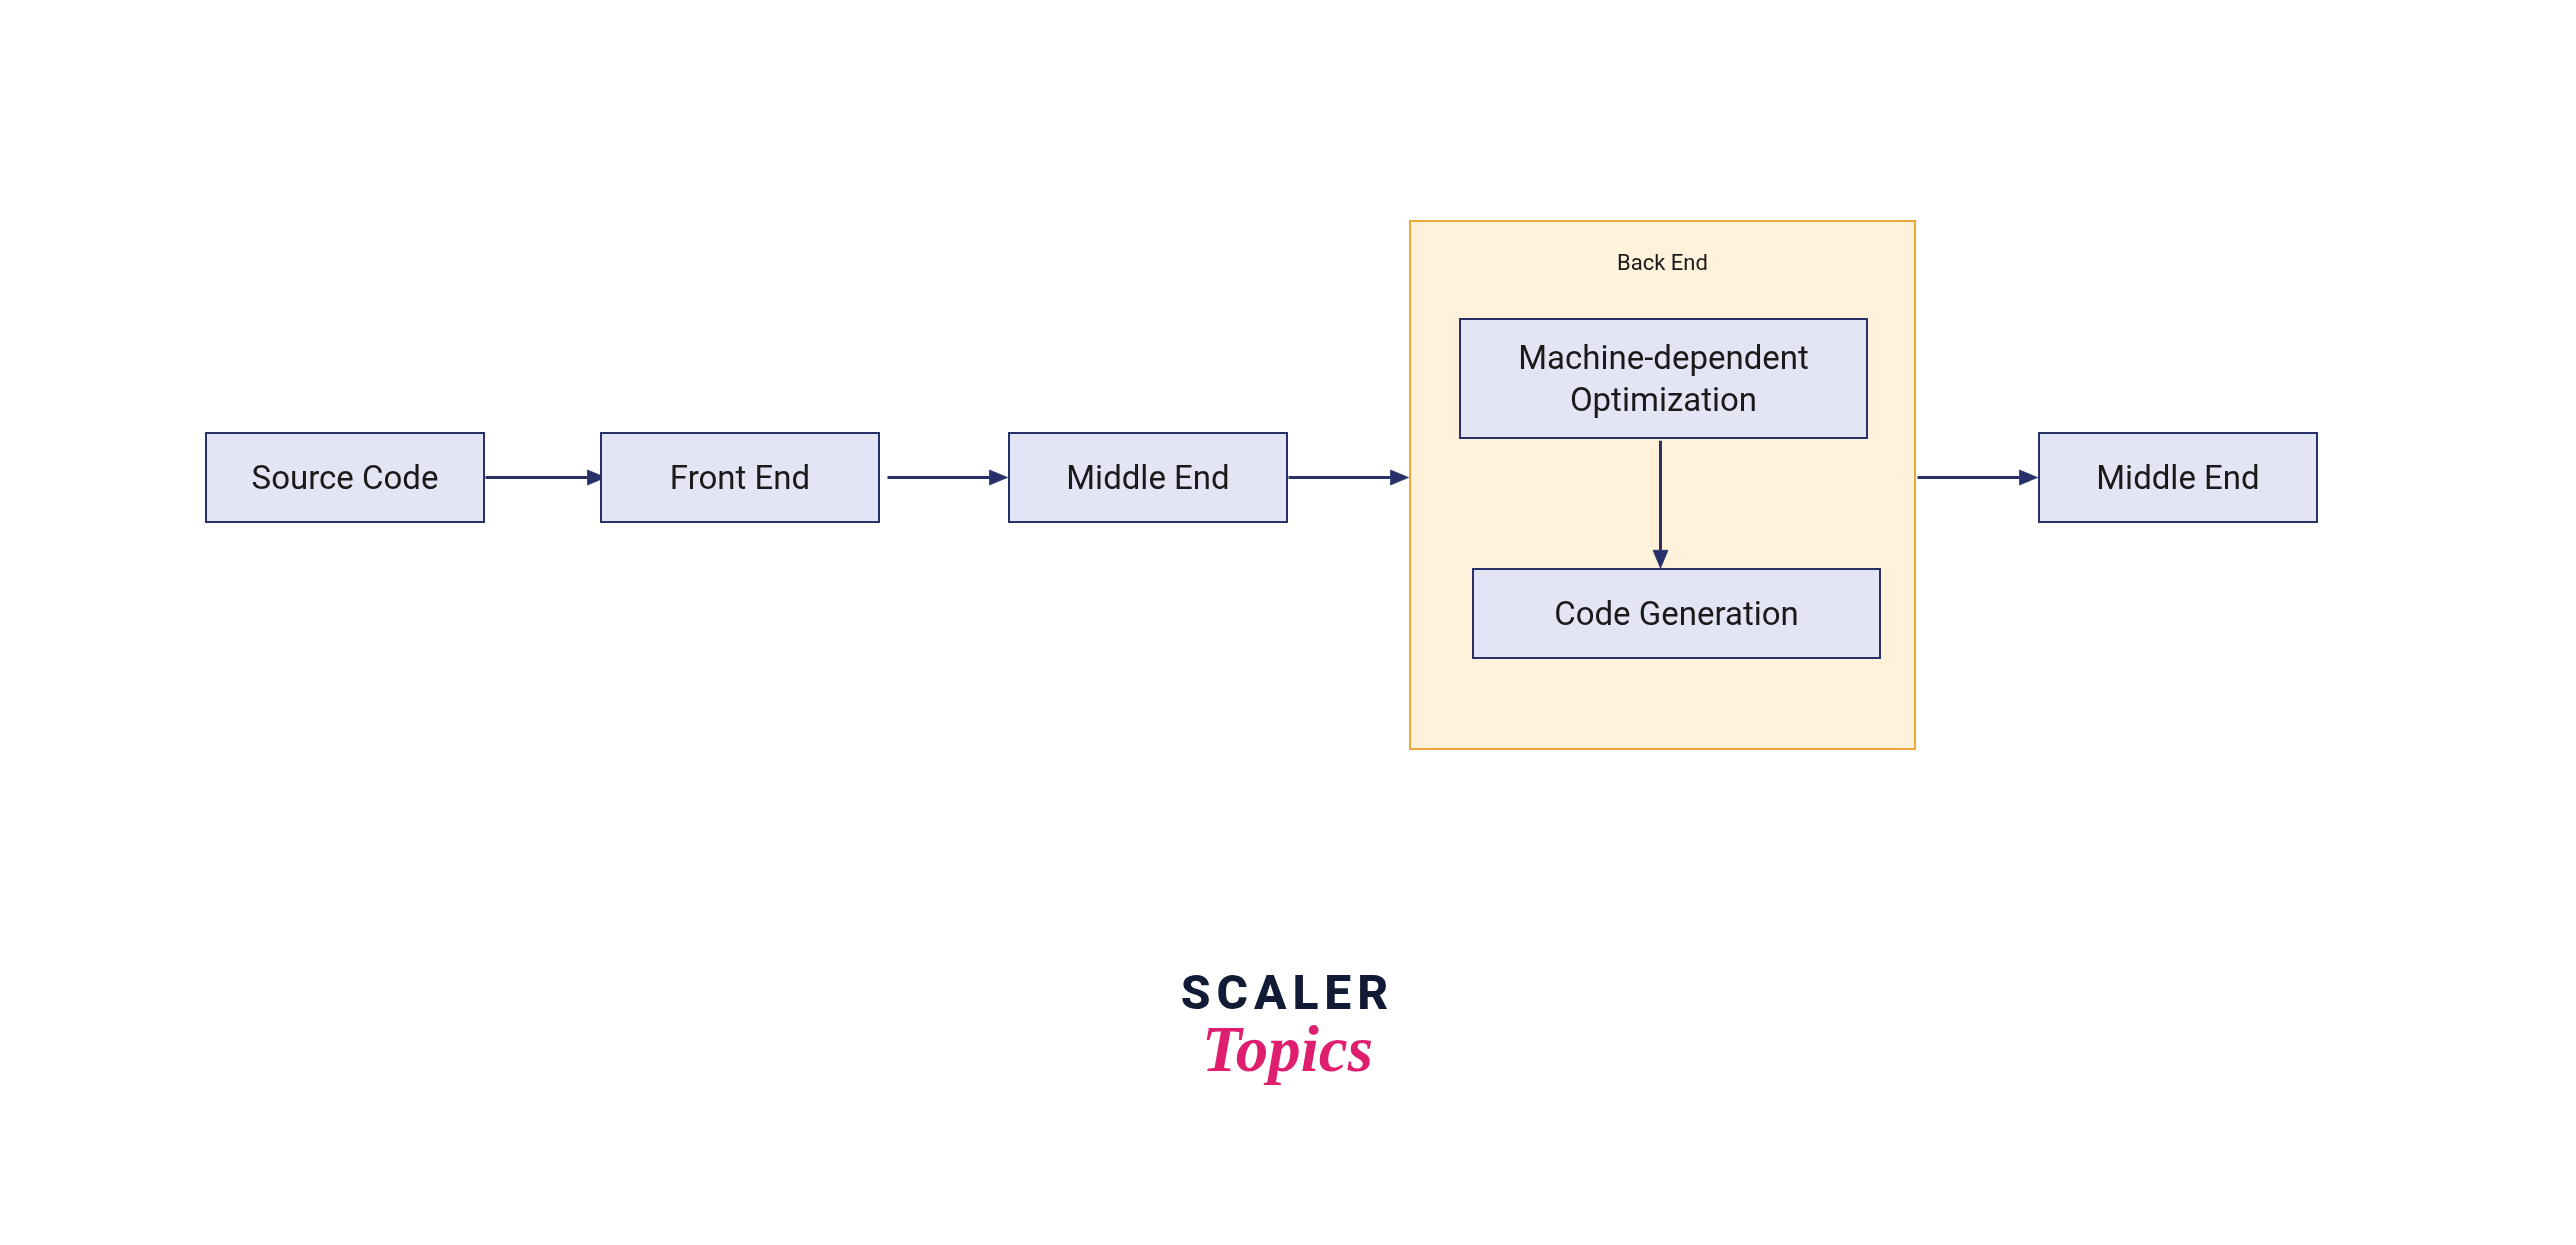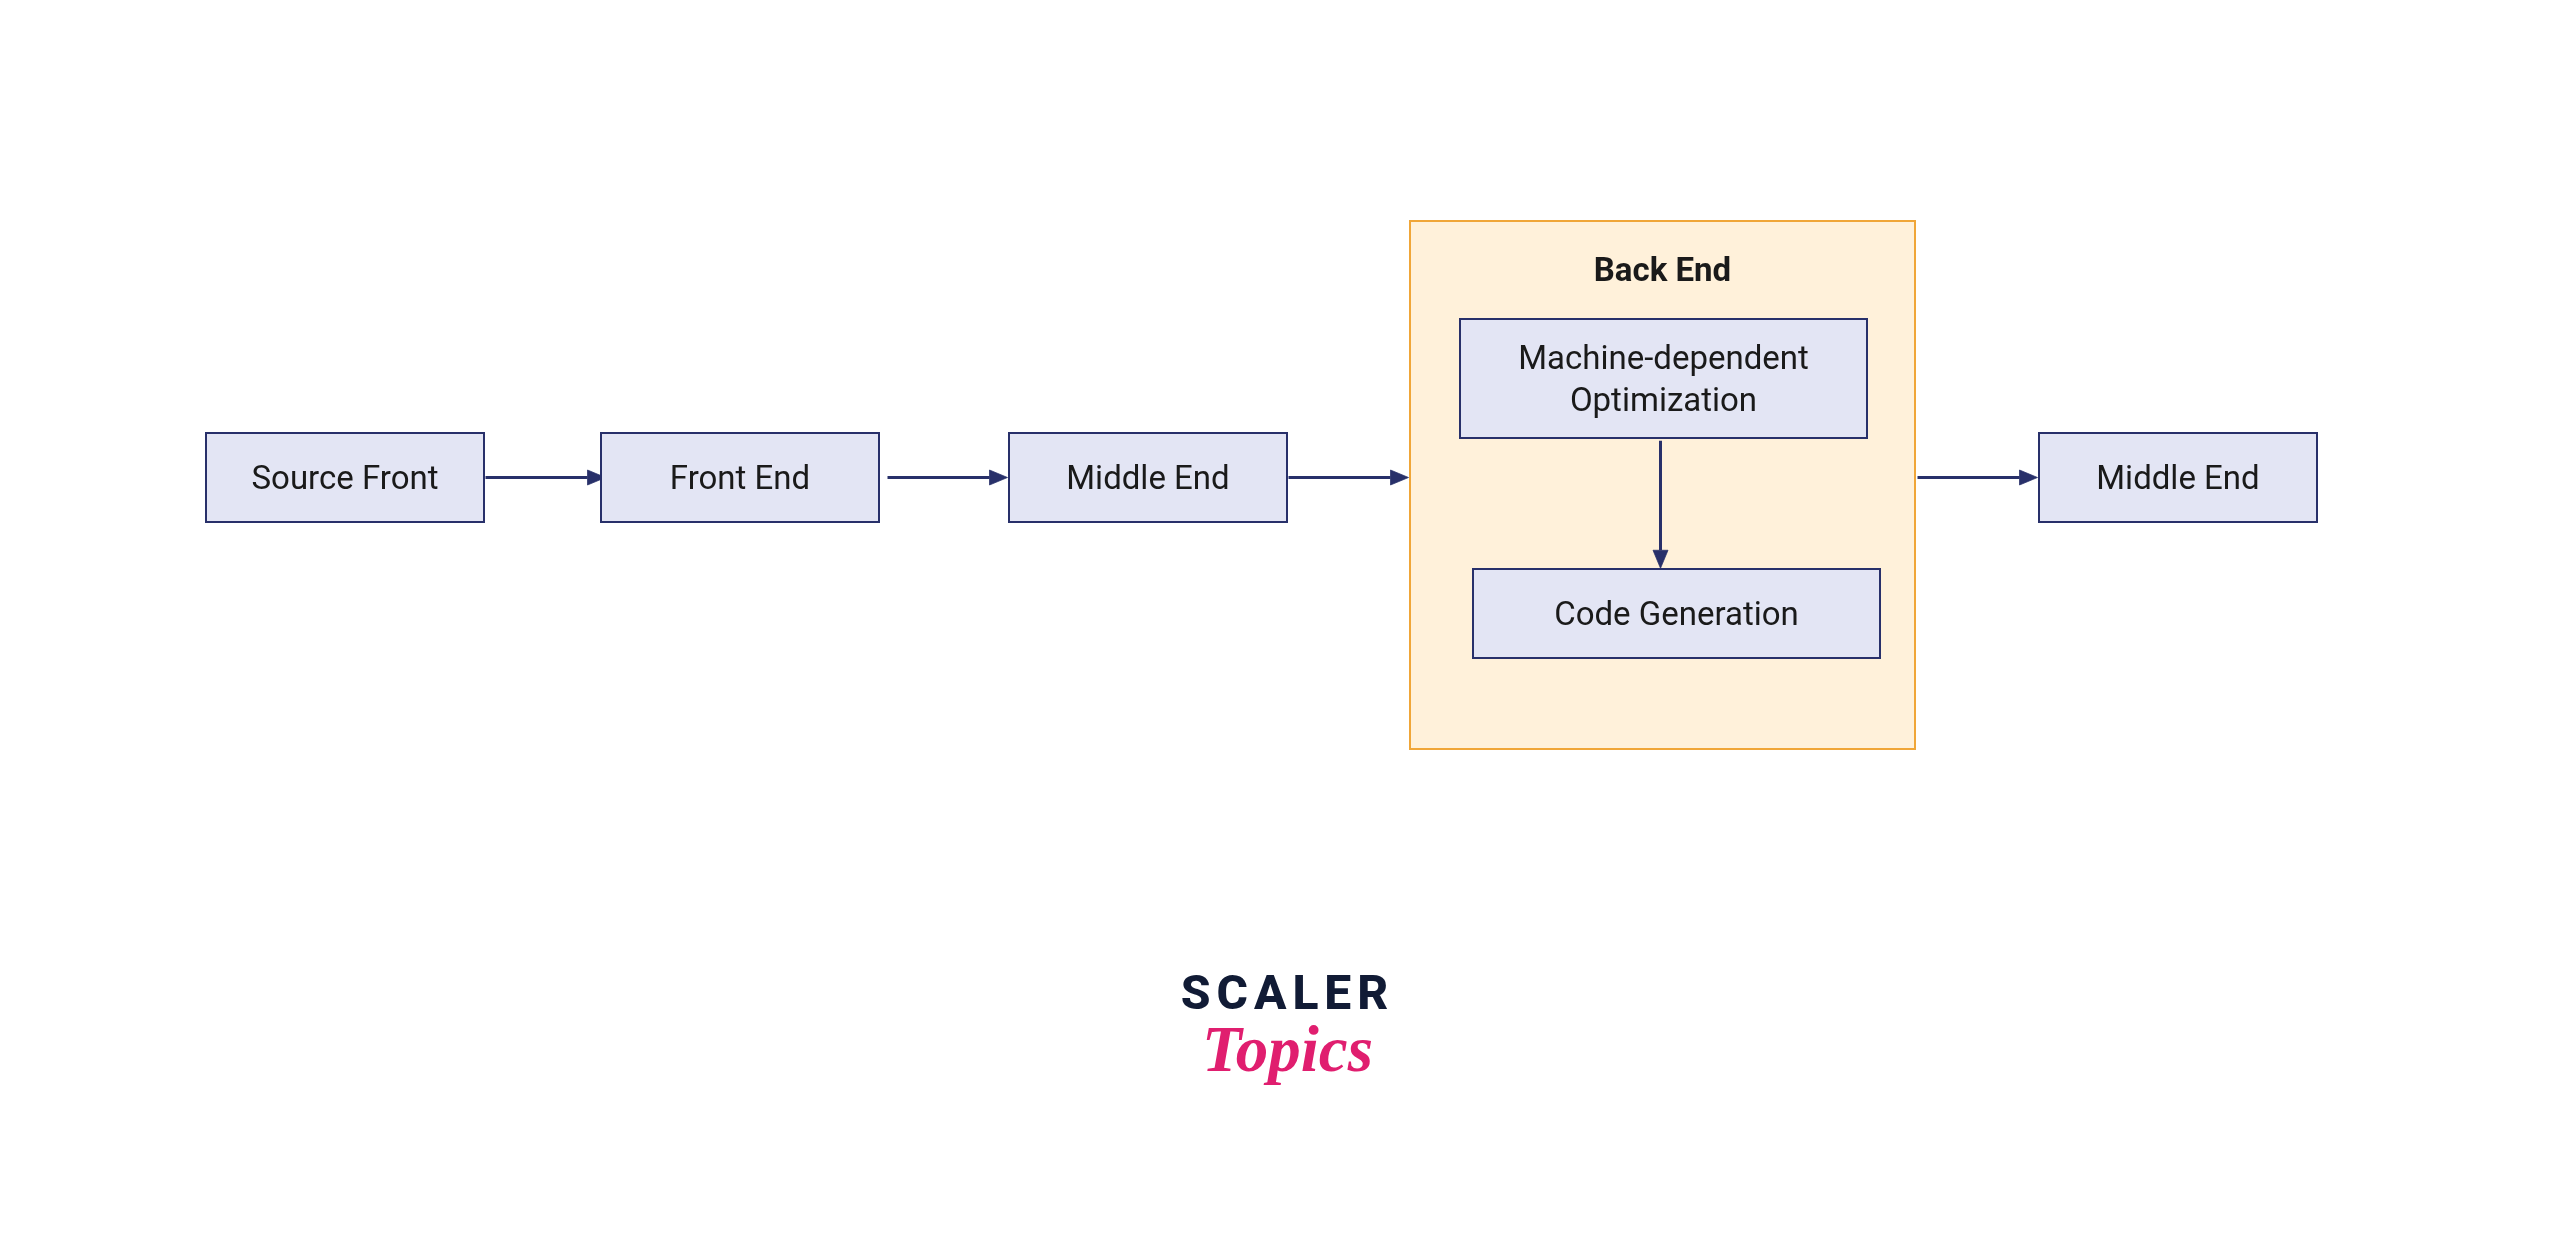--- a/index.html
+++ b/index.html
@@ -29,24 +29,23 @@
     color: #1a1a1a;
     line-height: 1.25;
   }
   .backend-container {
     position: absolute;
     border: 2.3px solid #f0a638;
     background: #fff1da;
   }
   .backend-title {
     position: absolute;
-    font-size: 33px;
+    font-size: 22px;
     color: #1a1a1a;
     text-align: center;
-    font-weight: bold;
   }
   .arrow {
     position: absolute;
     stroke: #28306a;
     fill: #28306a;
   }
   .logo-wrap {
     position: absolute;
     left: 1121px;
     top: 964px;
@@ -68,21 +67,21 @@
     margin-top: -9px;
     font-weight: 600;
   }
 </style>
 </head>
 <body>
 
 <div class="diagram">
 
   <div class="node" style="left:0px; top:212px; width:280px; height:91px;">
-    <span>Source Front</span>
+    <span>Source Code</span>
   </div>
 
   <svg class="arrow" style="left:280px; top:247px;" width="121" height="21" viewBox="0 0 160 28">
     <line x1="0" y1="14" x2="136" y2="14" stroke-width="4"></line>
     <polygon points="136,4 160,14 136,24"></polygon>
   </svg>
 
   <div class="node" style="left:395px; top:212px; width:280px; height:91px;text-align:right;">
     <span>Front End</span>
   </div>

